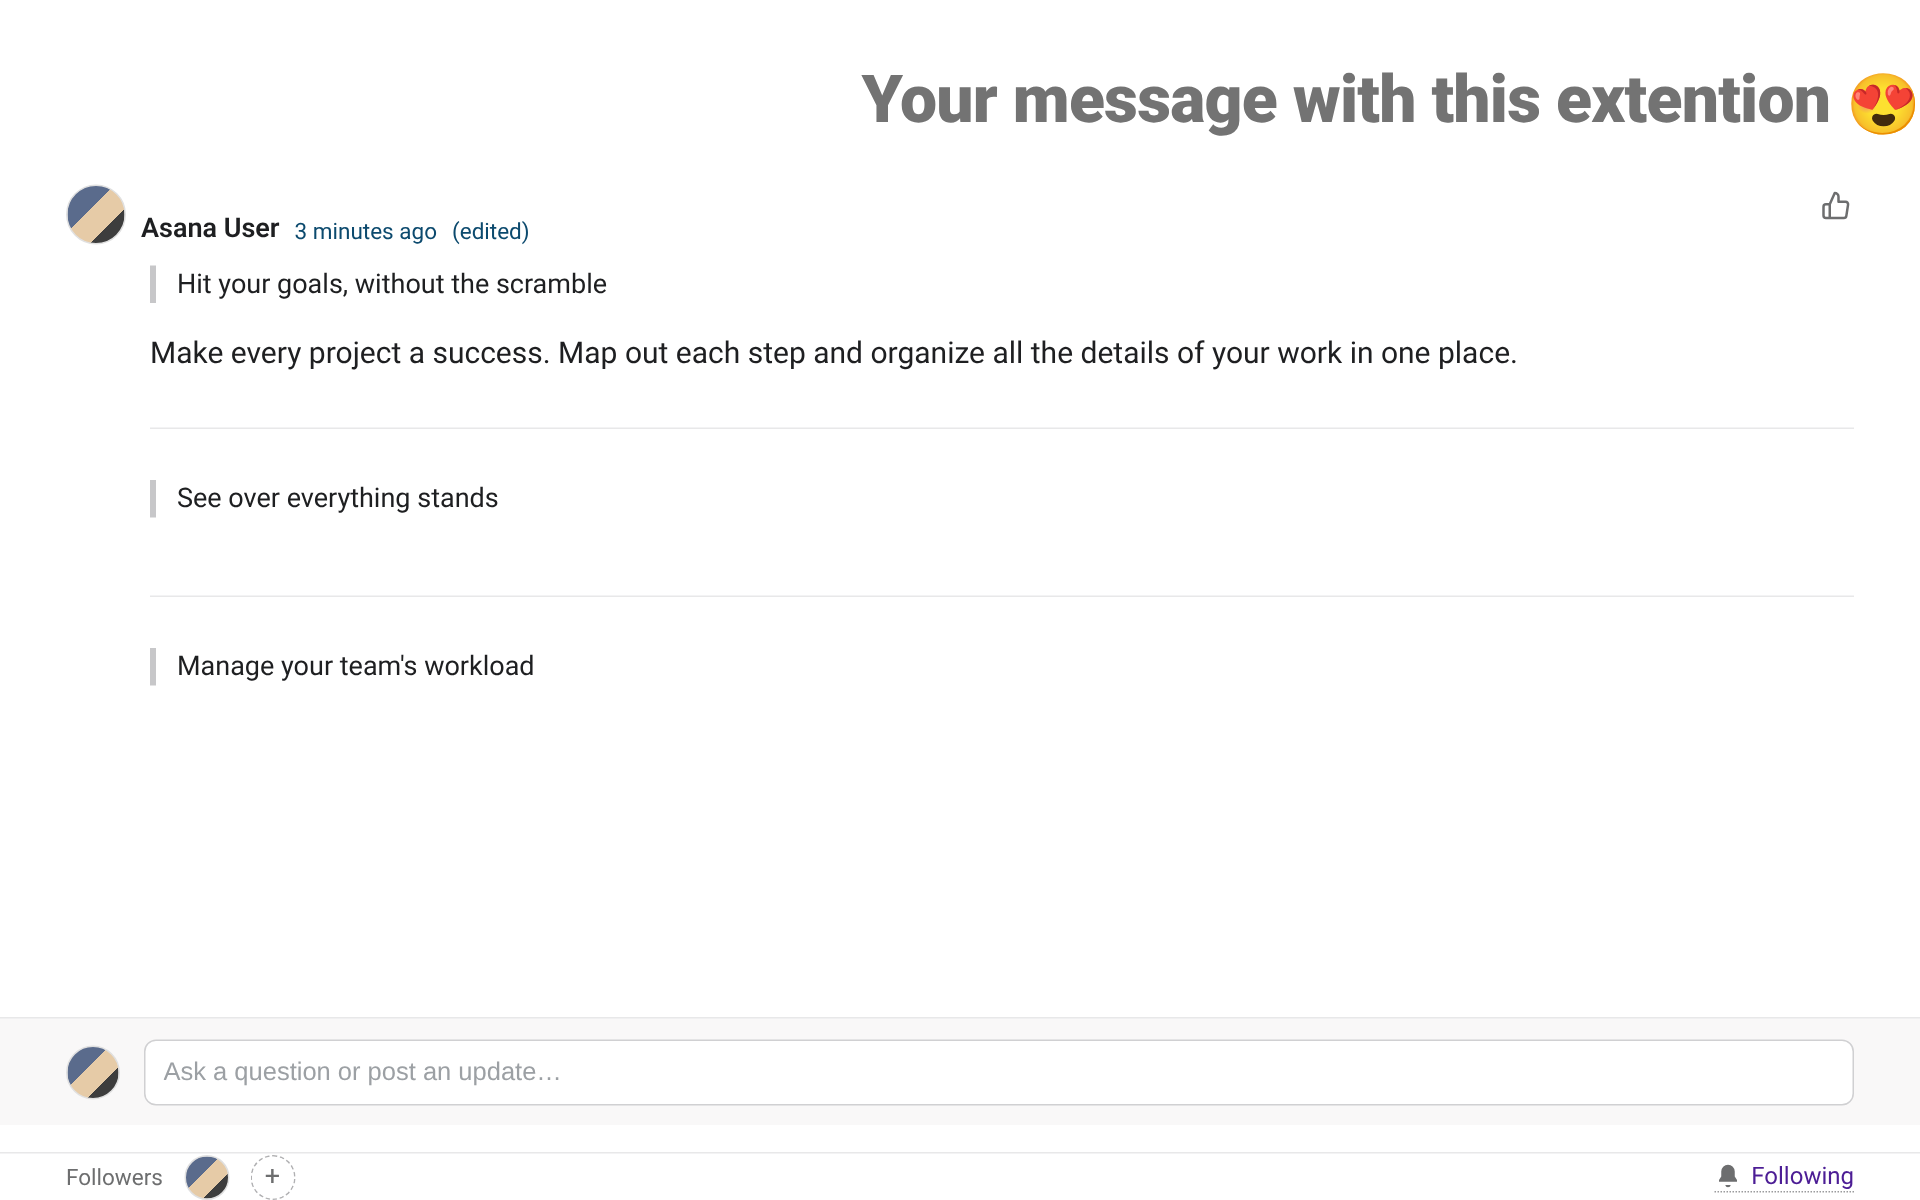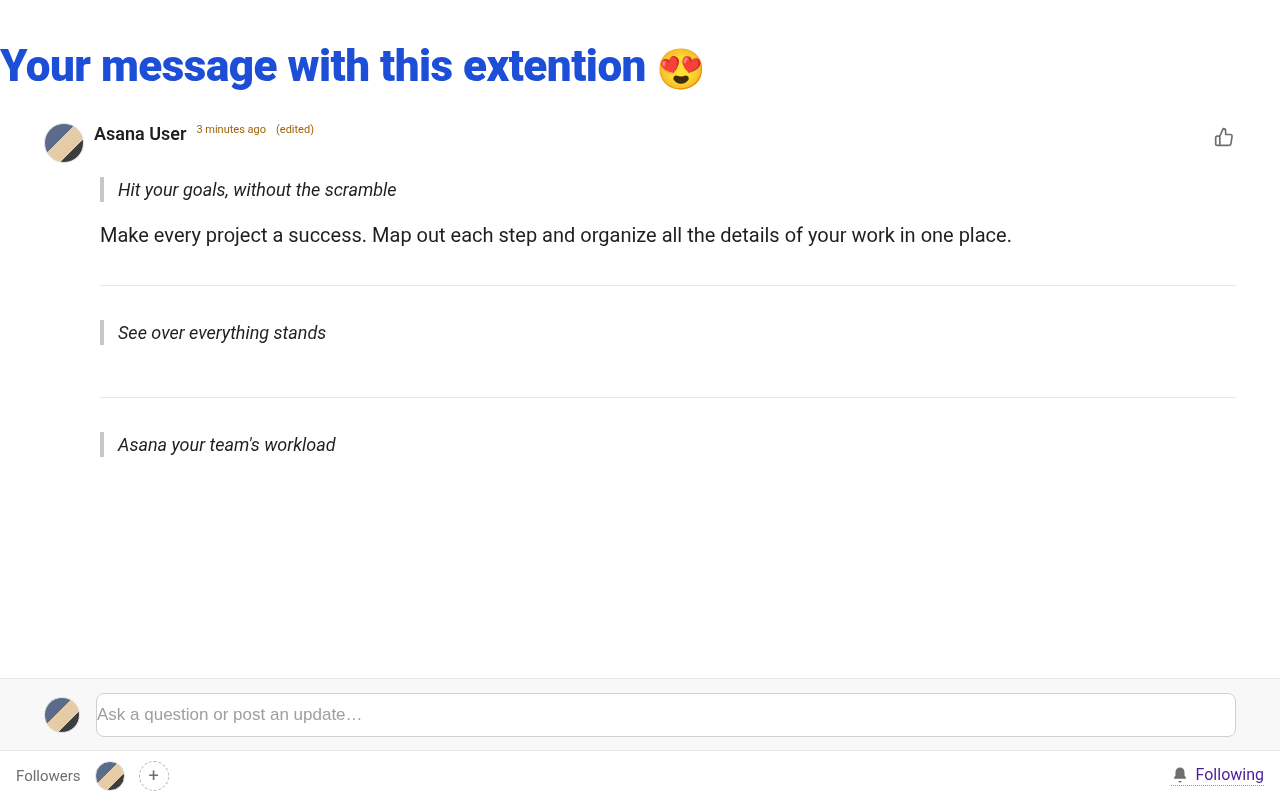--- a/index.html
+++ b/index.html
@@ -1,62 +1,61 @@
 <!DOCTYPE html>
 <html><head>
 <meta charset="utf-8">
 <style>
   * { box-sizing: border-box; margin: 0; padding: 0; }
   html, body { width: 1280px; height: 800px; font-family: -apple-system, BlinkMacSystemFont, "Segoe UI", Roboto, Helvetica, Arial, sans-serif; background: #fff; color: #1e1f21; overflow: hidden; }
   .page-title {
     font-size: 44px;
     font-weight: 900;
-    text-align: left;
-    color: #1d4ed8;
+    text-align: right;
+    color: #737373;
     padding: 40px 0 30px;
     letter-spacing: -0.5px;
   }
   .page-title .emoji { font-size: 40px; vertical-align: -2px; }
 
   .comment-block {
     padding: 0 44px;
     position: relative;
   }
   .comment-header {
     display: flex;
-    align-items: flex-start;
+    align-items: flex-end;
     gap: 10px;
     font-size: 15px;
   }
   .avatar {
     width: 40px; height: 40px; border-radius: 50%;
     background: linear-gradient(135deg,#5a6b8c 0 40%, #e6cba7 40% 70%, #3d3d3d 70%);
     flex-shrink: 0;
     border: 1px solid #e0e0e0;
   }
   .avatar.sm { width: 36px; height: 36px; }
   .avatar.xs { width: 30px; height: 30px; }
   .author-name { font-weight: 600; font-size: 18px; color: #1e1f21; }
-  .meta { color: #a16207; font-size: 11px; }
+  .meta { color: #0c4a6e; font-size: 15px; }
   .like-btn {
     position: absolute; right: 46px; top: 4px;
     color: #6d6e6f; cursor: pointer;
   }
   .like-btn svg { width: 20px; height: 20px; }
 
   .comment-body { margin-left: 56px; margin-top: 14px; }
 
   .section { padding-bottom: 34px; margin-bottom: 34px; border-bottom: 1px solid #e8e8e9; }
   .section:last-child { border-bottom: none; margin-bottom: 0; }
 
   blockquote {
     border-left: 4px solid #c7c7c9;
     padding: 2px 0 2px 14px;
     margin-bottom: 18px;
-    font-style: italic;
     font-size: 18px;
     color: #1e1f21;
   }
   .section p {
     font-size: 20px;
     line-height: 1.55;
     color: #1e1f21;
   }
 
   
@@ -70,37 +69,37 @@
     align-items: center;
     padding: 0 44px;
     gap: 16px;
   }
   .compose-input {
     flex: 1;
     height: 44px;
     border: 1px solid #d0d0d2;
     border-radius: 8px;
     background: #fff;
-    padding: 0 0;
+    padding: 0 12px;
     font-size: 17px;
     color: #1e1f21;
   }
   .compose-input::placeholder { color: #9ca0a4; }
 
   
   .followers-bar {
     position: absolute;
     left: 0; right: 0; bottom: 0;
-    height: 50px;
+    height: 32px;
     border-top: 1px solid #e8e8e9;
     background: #fff;
     display: flex;
     align-items: center;
     justify-content: space-between;
-    padding: 0 16px;
+    padding: 0 44px;
   }
   .followers-left {
     display: flex; align-items: center; gap: 14px;
     color: #6d6e6f; font-size: 15px;
   }
   .add-follower {
     width: 30px; height: 30px; border-radius: 50%;
     border: 1px dashed #b0b0b2;
     display: flex; align-items: center; justify-content: center;
     color: #6d6e6f; cursor: pointer;
@@ -141,21 +140,21 @@
     <div class="section">
       <blockquote>Hit your goals, without the scramble</blockquote>
       <p>Make every project a success. Map out each step and organize all the details of your work in one place.</p>
     </div>
 
     <div class="section">
       <blockquote>See over everything stands</blockquote>
     </div>
 
     <div class="section">
-      <blockquote>Asana your team's workload</blockquote>
+      <blockquote>Manage your team's workload</blockquote>
     </div>
 
   </div>
 </div>
 
 <div class="compose-bar">
   <div class="avatar sm"></div>
   <input class="compose-input" type="text" placeholder="Ask a question or post an update…" style="">
 </div>
 

